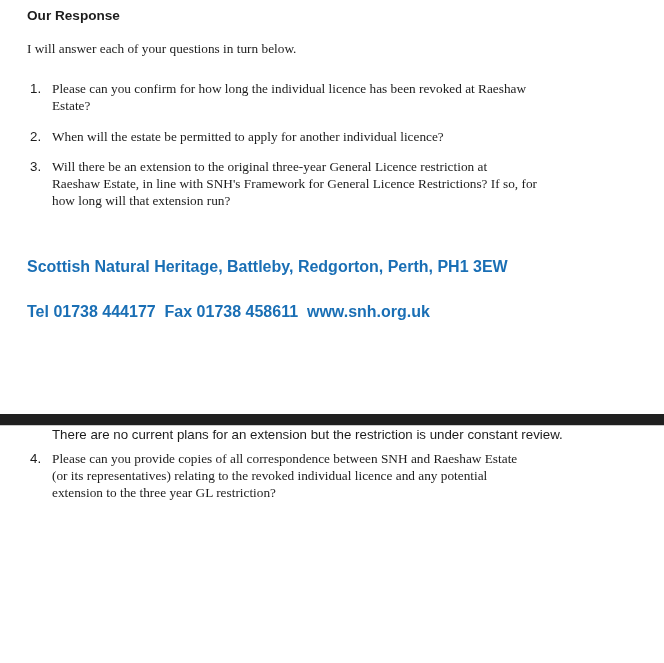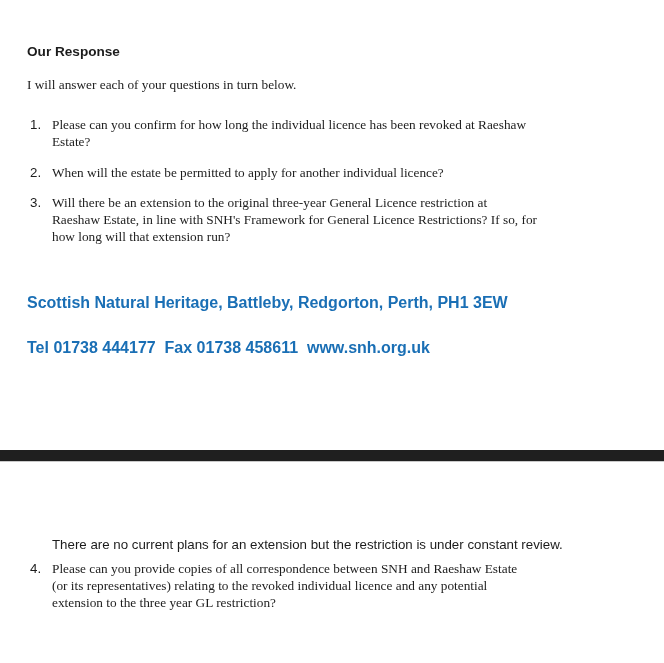--- a/index.html
+++ b/index.html
@@ -15,21 +15,21 @@
     font-size: 13.3px;
     line-height: 17px;
     color: var(--text, #1c1c1c);
     -webkit-font-smoothing: antialiased;
   }
   .page {
     padding-left: 27px;
     padding-right: 2px;
     box-sizing: border-box;
   }
-  .page1 { padding-top: 13px; margin-top: 30px; }
+  .page1 { padding-top: 7px; }
   .heading {
     font-weight: bold;
     font-size: 13.6px;
   }
   .intro {
     margin: 16px 0 0 0;
     white-space: pre-wrap;
     font-family: Liberation Serif, serif;
   }
   .qa-item {
@@ -63,21 +63,21 @@
     line-height: 15px;
     white-space: pre-wrap;
   }
   .divider {
     margin-top: 65px;
     height: 11px;
     width: 664px;
     background: var(--divider, #1f1f1f);
     border-bottom: 1px solid #c9c9c9;
   }
-  .page2 { padding-top: 74px; }
+  .page2 { }
 </style>
 </head>
 <body>
 
 <div class="doc">
 
   <div class="page page1">
 
     <div class="heading">Our Response</div>
 

